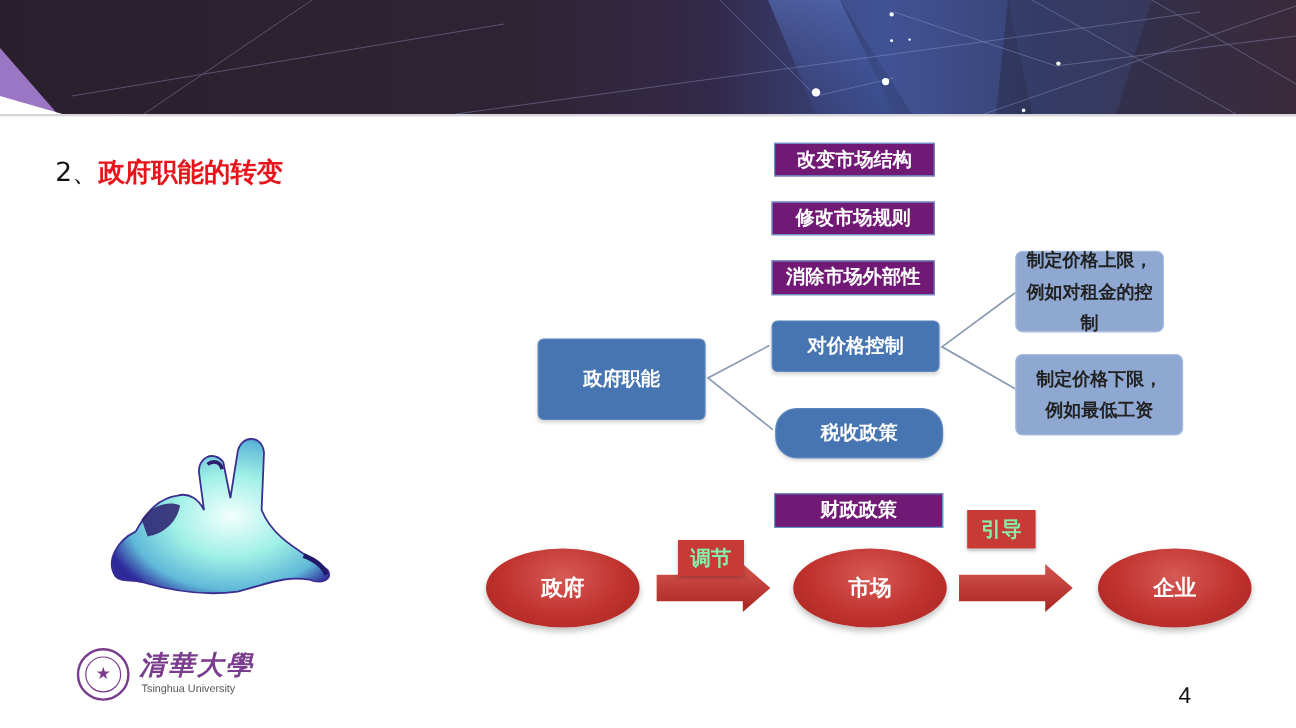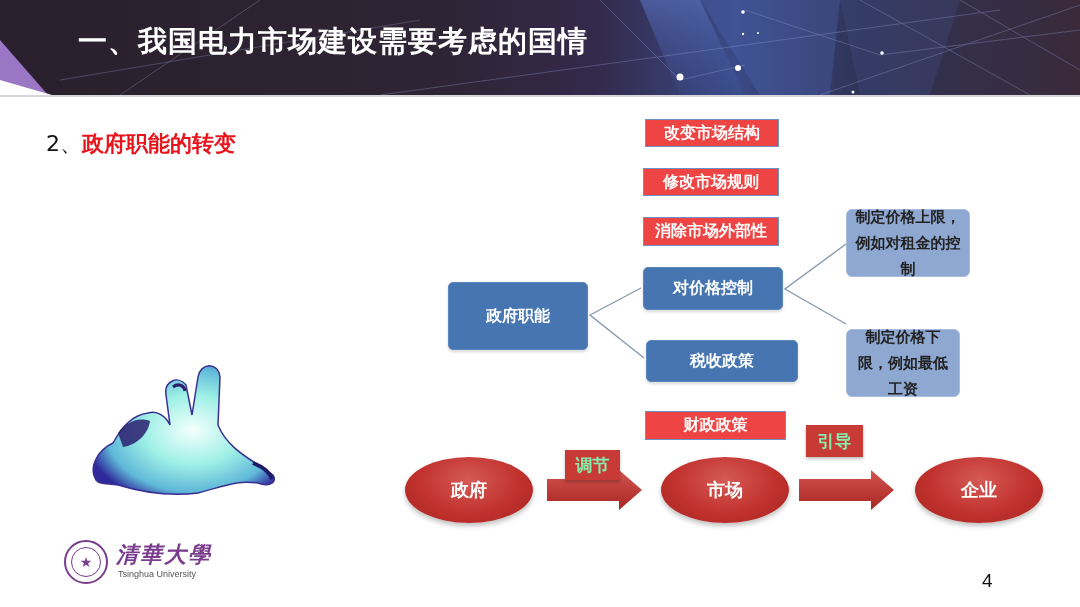--- a/index.html
+++ b/index.html
@@ -24,21 +24,21 @@
   .header-title {
     position:absolute; left:78px; top:22px; color:#ffffff; font-weight:bold;
     font-size:29px; letter-spacing:1px; white-space:nowrap;
   }
 
   .subtitle { position:absolute; left:46px; top:129px; font-size:22px; white-space:nowrap; }
   .subtitle .num { color:#111111; }
   .subtitle .txt { color:#e8141c; font-weight:bold; }
 
   .box {
-    position:absolute; background:#ef4444; color:#ffffff; font-weight:bold;
+    position:absolute; background:#701a75; color:#ffffff; font-weight:bold;
     display:flex; align-items:center; justify-content:center; font-size:16px;
     border:1px solid #6a92c6; white-space:nowrap;
   }
   .box.round { border-radius:5px; background:#4675b2; border-color:#5b85bd; box-shadow:0 2px 3px rgba(0,0,0,0.15); }
   .box.light { background:#8fa8d2; color:#222222; border-radius:6px; border-color:#a8bce0; text-align:center; line-height:26px; font-size:15px; }
 
   .connectors { position:absolute; left:0; top:0; }
 
   .oval {
     position:absolute; border-radius:50%; color:#ffffff; font-weight:bold; font-size:18px;
@@ -98,21 +98,20 @@
       <circle cx="738" cy="68" r="3"></circle>
       <circle cx="743" cy="12" r="1.8"></circle>
       <circle cx="882" cy="53" r="1.8"></circle>
       <circle cx="853" cy="92" r="1.5"></circle>
       <circle cx="743" cy="34" r="1.2"></circle>
       <circle cx="758" cy="33" r="1"></circle>
     </g>
   </svg>
   <div class="tri-purple"></div>
   <div class="tri-white"></div>
-  <div class="header-title">一、我国电力市场建设需要考虑的国情</div>
 </div>
 <div class="header-line"></div>
 
 <div class="subtitle">
   <span class="num">2、</span><span class="txt">政府职能的转变</span>
 </div>
 
 <svg class="connectors" width="1080" height="607">
   <g stroke="#8a9ab0" stroke-width="1.4" fill="none">
     <polyline points="641,288 590,315 644,358"></polyline>
@@ -120,26 +119,26 @@
   </g>
 </svg>
 
 <div class="box" style="left:645px;top:119px;width:134px;height:28px;">改变市场结构</div>
 <div class="box" style="left:643px;top:168px;width:136px;height:28px;text-align:center;">修改市场规则</div>
 <div class="box" style="left:643px;top:217px;width:136px;height:29px;text-align:center;">消除市场外部性</div>
 
 <div class="box round" style="left:448px;top:282px;width:140px;height:68px;">政府职能</div>
 
 <div class="box round" style="left:643px;top:267px;width:140px;height:43px;">对价格控制</div>
-<div class="box round" style="left:646px;top:340px;width:152px;height:42px;">税收政策</div>
+<div class="box round" style="left:646px;top:340px;width:140px;height:42px;border-radius:18px;">税收政策</div>
 
 <div class="box" style="left:645px;top:411px;width:141px;height:29px;">财政政策</div>
 
 <div class="box light" style="left:846px;top:209px;width:124px;height:68px;white-space:normal;padding:2px 6px;">制定价格上限，例如对租金的控制</div>
-<div class="box light" style="left:846px;top:295px;width:114px;height:68px;white-space:normal;padding:2px 10px;margin-top:34px;">制定价格下限，例如最低工资</div>
+<div class="box light" style="left:846px;top:295px;width:140px;height:68px;white-space:normal;padding:2px 10px;">制定价格下限，例如最低工资</div>
 
 <div class="oval" style="left:405px;top:457px;width:128px;height:66px;">政府</div>
 <div class="oval" style="left:661px;top:457px;width:128px;height:66px;">市场</div>
 <div class="oval" style="left:915px;top:457px;width:128px;height:66px;">企业</div>
 
 <svg class="arrow" width="100" height="40" style="left:547px;top:470px;">
   <defs>
     <linearGradient id="ag" x1="0" y1="0" x2="0" y2="1">
       <stop offset="0" stop-color="#d4544f"></stop>
         <stop offset="1" stop-color="#a82621"></stop>

